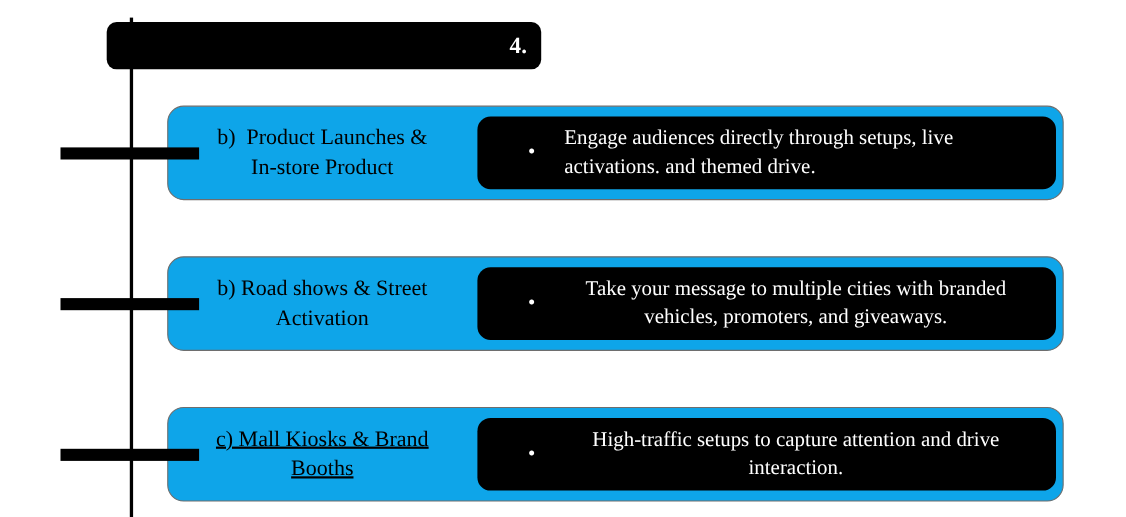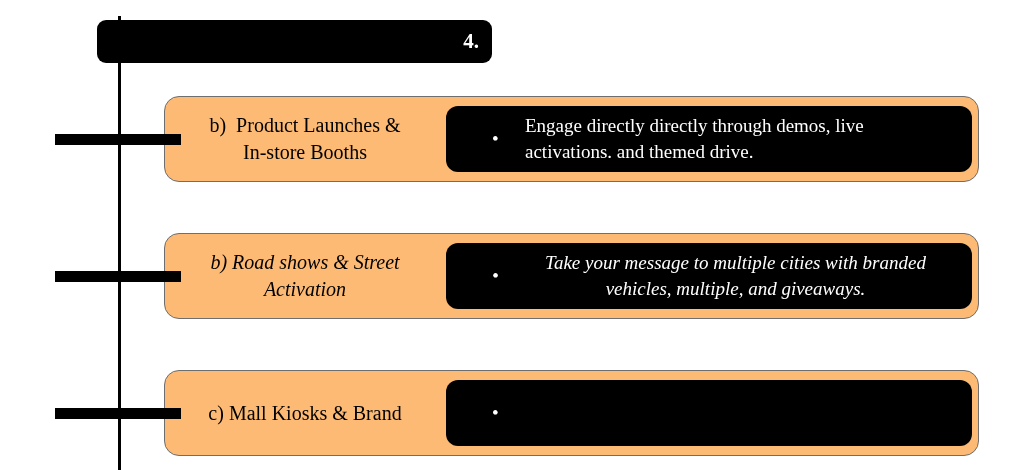--- a/index.html
+++ b/index.html
@@ -47,34 +47,34 @@
     width: 126px;
     height: 11px;
     background: #000000;
     z-index: 4;
   }
   .tick.t1 { top: 134px; }
   .tick.t2 { top: 271px; }
   .tick.t3 { top: 408px; }
   .row {
     position: absolute;
-    left: 164px;
+    left: 152px;
     width: 815px;
     height: 86px;
-    background: #fdba74;
+    background: #0ea5e9;
     border: 1.5px solid #6e6e6e;
     border-radius: 15px;
     box-sizing: border-box;
     display: flex;
     align-items: center;
     z-index: 2;
   }
   .row.r1 { top: 96px; }
-  .row.r2 { top: 233px; font-style: italic; }
-  .row.r3 { top: 370px; }
+  .row.r2 { top: 233px; }
+  .row.r3 { top: 370px; text-decoration: underline; }
   .label {
     width: 280px;
     text-align: center;
     font-size: 20px;
     line-height: 27px;
   }
   .label .line { white-space: pre; }
   .bbox {
     position: absolute;
     left: 281px;
@@ -114,49 +114,52 @@
     <span>4.</span>
   </div>
 
   <div class="tick t1"></div>
   <div class="tick t2"></div>
   <div class="tick t3"></div>
 
   <div class="row r1">
     <div class="label">
       <div class="line">b)  Product Launches &amp;</div>
-      <div class="line">In-store Booths</div>
+      <div class="line">In-store Product</div>
     </div>
     <div class="bbox">
       <span class="bullet">•</span>
       <div class="btext left">
-        <div>Engage directly directly through demos, live</div>
+        <div>Engage audiences directly through setups, live</div>
         <div>activations. and themed drive.</div>
       </div>
     </div>
   </div>
 
   <div class="row r2">
     <div class="label">
       <div class="line">b) Road shows &amp; Street</div>
       <div class="line">Activation</div>
     </div>
     <div class="bbox">
       <span class="bullet">•</span>
       <div class="btext center">
         <div>Take your message to multiple cities with branded</div>
-        <div>vehicles, multiple, and giveaways.</div>
+        <div>vehicles, promoters, and giveaways.</div>
       </div>
     </div>
   </div>
 
   <div class="row r3">
     <div class="label">
       <div class="line">c) Mall Kiosks &amp; Brand</div>
+      <div class="line">Booths</div>
     </div>
     <div class="bbox">
       <span class="bullet">•</span>
       <div class="btext center">
+        <div>High-traffic setups to capture attention and drive</div>
+        <div>interaction.</div>
       </div>
     </div>
   </div>
 
 </div>
 
 </body></html>

